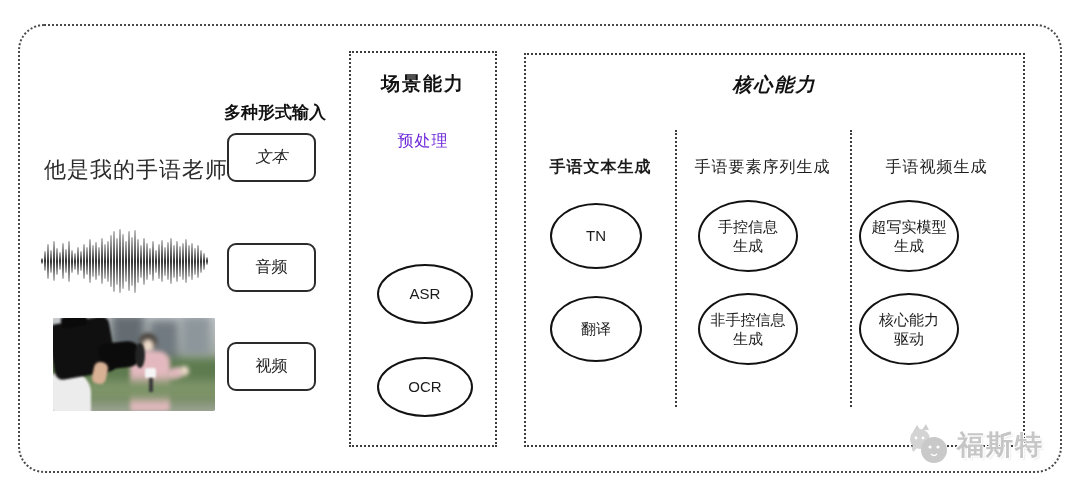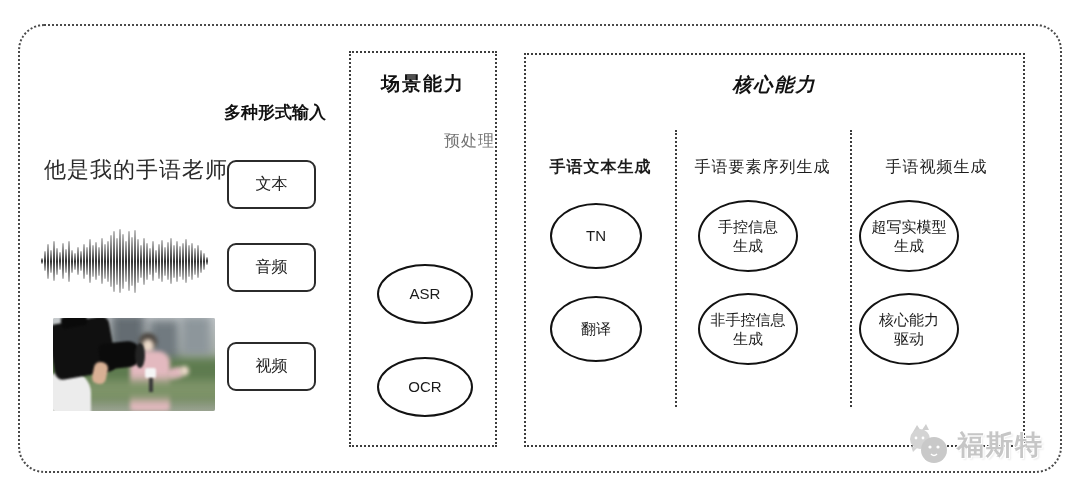--- a/index.html
+++ b/index.html
@@ -6,21 +6,21 @@
   .canvas{position:relative;width:1080px;height:499px;background:#ffffff;overflow:hidden;
           font-family:"Liberation Sans","DejaVu Sans",sans-serif;color:#1f1f1f;}
   .abs{position:absolute;}
   
   .outer-frame{left:18px;top:24px;width:1040px;height:445px;border:2px dotted #4a4a4a;border-radius:26px;}
   
   .multi-input-label{left:205px;top:101px;width:140px;text-align:center;font-size:17px;font-weight:bold;color:#111;}
   .sample-sentence{left:44px;top:155px;font-size:22px;color:#2b2b2b;letter-spacing:1px;}
   .mode-box{left:227px;width:85px;height:45px;border:2px solid #2b2b2b;border-radius:9px;background:#fff;
             display:flex;align-items:center;justify-content:center;font-size:16px;color:#222;}
-  .mode-text{top:160px;} .mode-audio{top:243px;} .mode-video{top:342px;text-align:center;}
+  .mode-text{top:133px;font-style:italic;} .mode-audio{top:243px;} .mode-video{top:342px;text-align:center;}
   
   .waveform{left:41px;top:226px;width:170px;height:70px;display:flex;align-items:center;gap:1px;}
   .waveform i{display:block;width:2px;flex:0 0 auto;border-radius:1px;
               background:linear-gradient(180deg,rgba(70,70,70,.35),#323232 50%,rgba(70,70,70,.35));}
   
   .photo{left:53px;top:318px;width:162px;height:93px;border-radius:2px;overflow:hidden;background:#aeb5b0;}
   .photo .bg{left:0;top:0;width:162px;height:93px;
              background:linear-gradient(180deg,#c6cacd 0%,#aeb5b0 30%,#8a9a7e 58%,#728862 80%,#9aa391 100%);}
   .ph-blur5{filter:blur(5px);} .ph-blur4{filter:blur(4px);} .ph-blur2{filter:blur(2px);} .ph-blur1{filter:blur(1px);}
   .bldg1{left:58px;top:-4px;width:34px;height:52px;background:#646c72;}
@@ -40,21 +40,21 @@
   .cam-top{left:8px;top:-3px;width:26px;height:12px;background:#0a0a0a;border-radius:4px;transform:rotate(-10deg);}
   .cam-lens{left:46px;top:24px;width:42px;height:26px;background:#0b0b0b;border-radius:6px 14px 14px 6px;transform:rotate(-6deg);}
   .cam-ring{left:82px;top:25px;width:10px;height:25px;background:#232323;border-radius:50%;}
   .cam-hand{left:40px;top:44px;width:14px;height:22px;background:#d8b094;border-radius:6px;transform:rotate(12deg);}
   
   .dash-box{border:2px dotted #3d3d3d;background:#fff;}
   .scene-box{left:349px;top:51px;width:144px;height:392px;}
   .core-box{left:524px;top:53px;width:497px;height:390px;}
   .box-title{width:100%;text-align:center;font-size:19px;font-weight:bold;color:#111;letter-spacing:2px;}
   .scene-title{top:18px;} .core-title{top:17px;font-style:italic;}
-  .preprocess-label{top:78px;width:100%;text-align:right;font-size:16px;color:#737373;letter-spacing:1px;}
+  .preprocess-label{top:78px;width:100%;text-align:center;font-size:16px;color:#6d28d9;letter-spacing:1px;}
   .ellipse{border:2.5px solid #121212;border-radius:50%;background:#fff;display:flex;align-items:center;
            justify-content:center;text-align:center;font-size:15px;color:#1a1a1a;line-height:1.3;white-space:pre-line;}
   .sc-e{left:26px;width:92px;height:56px;}
   .sc-e1{top:120px;} .sc-e2{top:211px;} .sc-e3{top:304px;}
   .divider{top:75px;height:277px;width:0;border-left:2px dotted #3d3d3d;}
   .div1{left:149px;} .div2{left:324px;}
   .col-header{top:102px;text-align:center;font-size:16px;color:#1c1c1c;letter-spacing:1px;}
   .ch1{left:0;width:149px;font-weight:bold;} .ch2{left:149px;width:175px;} .ch3{left:324px;width:173px;}
   .c1-e{left:24px;width:88px;height:62px;}
   .c2-e{left:172px;width:96px;height:68px;}

